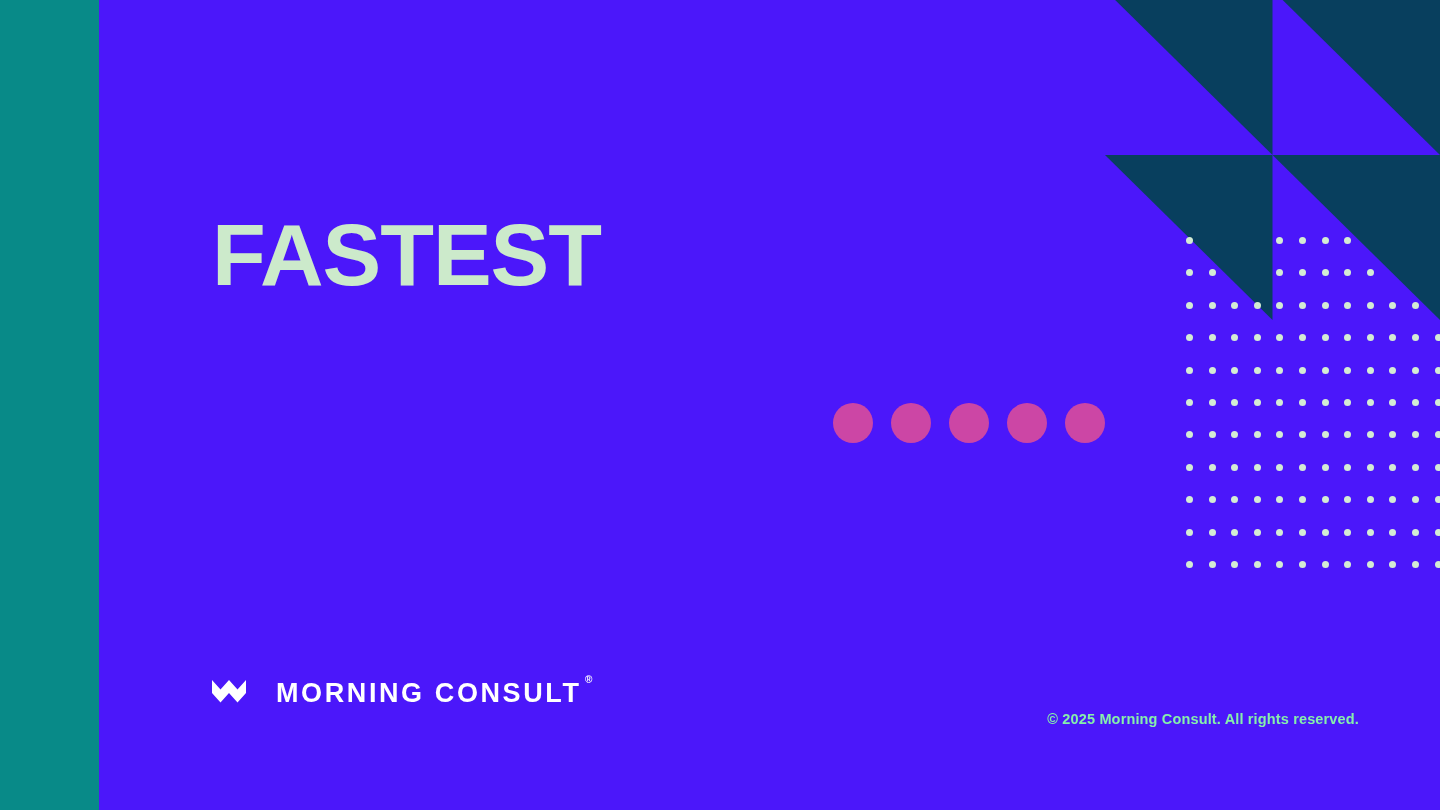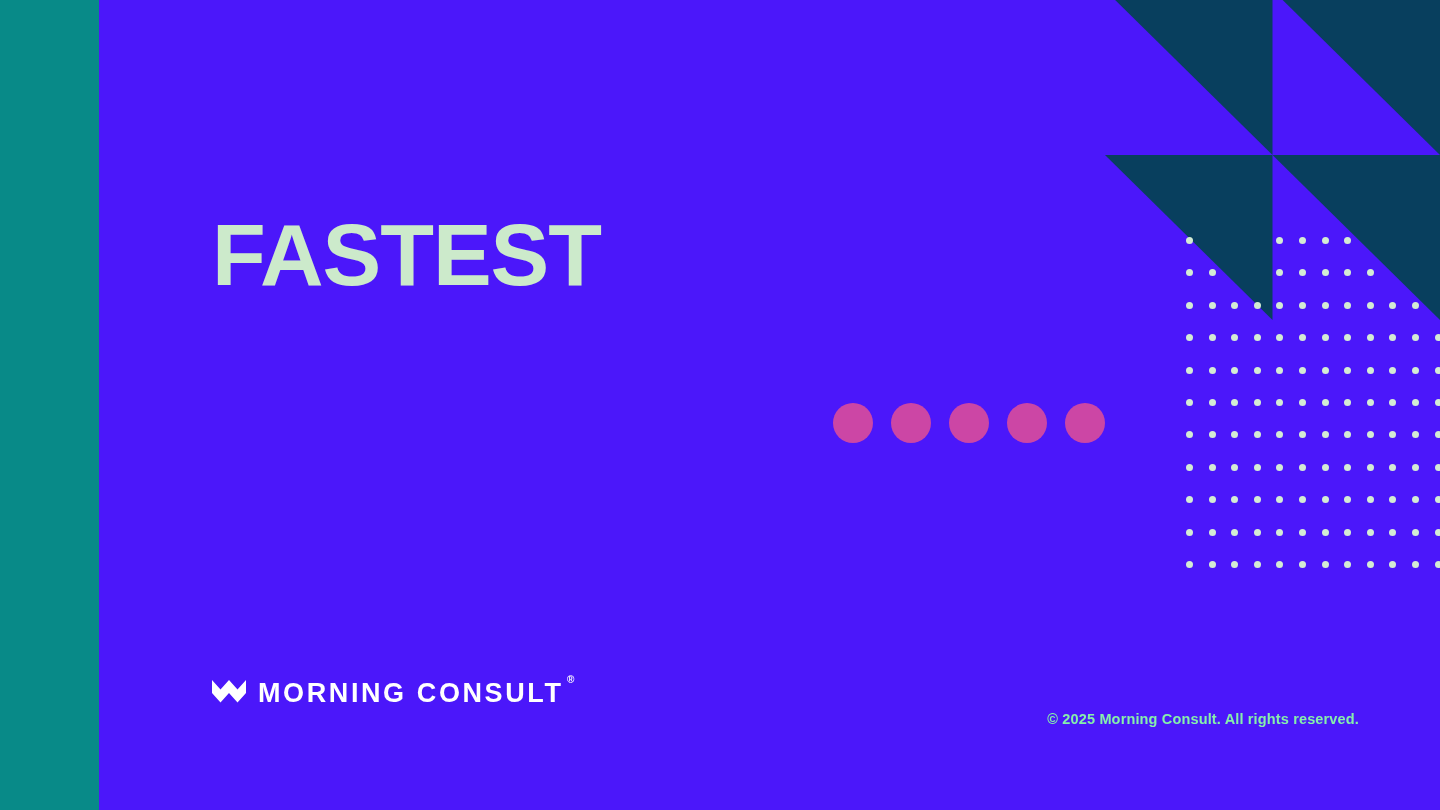--- a/index.html
+++ b/index.html
@@ -119,21 +119,21 @@
     background: #CC46A5;
   }
 
   
   .logo {
     position: absolute;
     left: 212px;
     top: 676px;
     display: flex;
     align-items: center;
-    gap: 12px;
+    gap: 30px;
   }
   .logo-mark {
     width: 34px;
     height: 34px;
     display: block;
   }
   .logo-text {
     position: relative;
     color: #FFFFFF;
     font-size: 27px;

